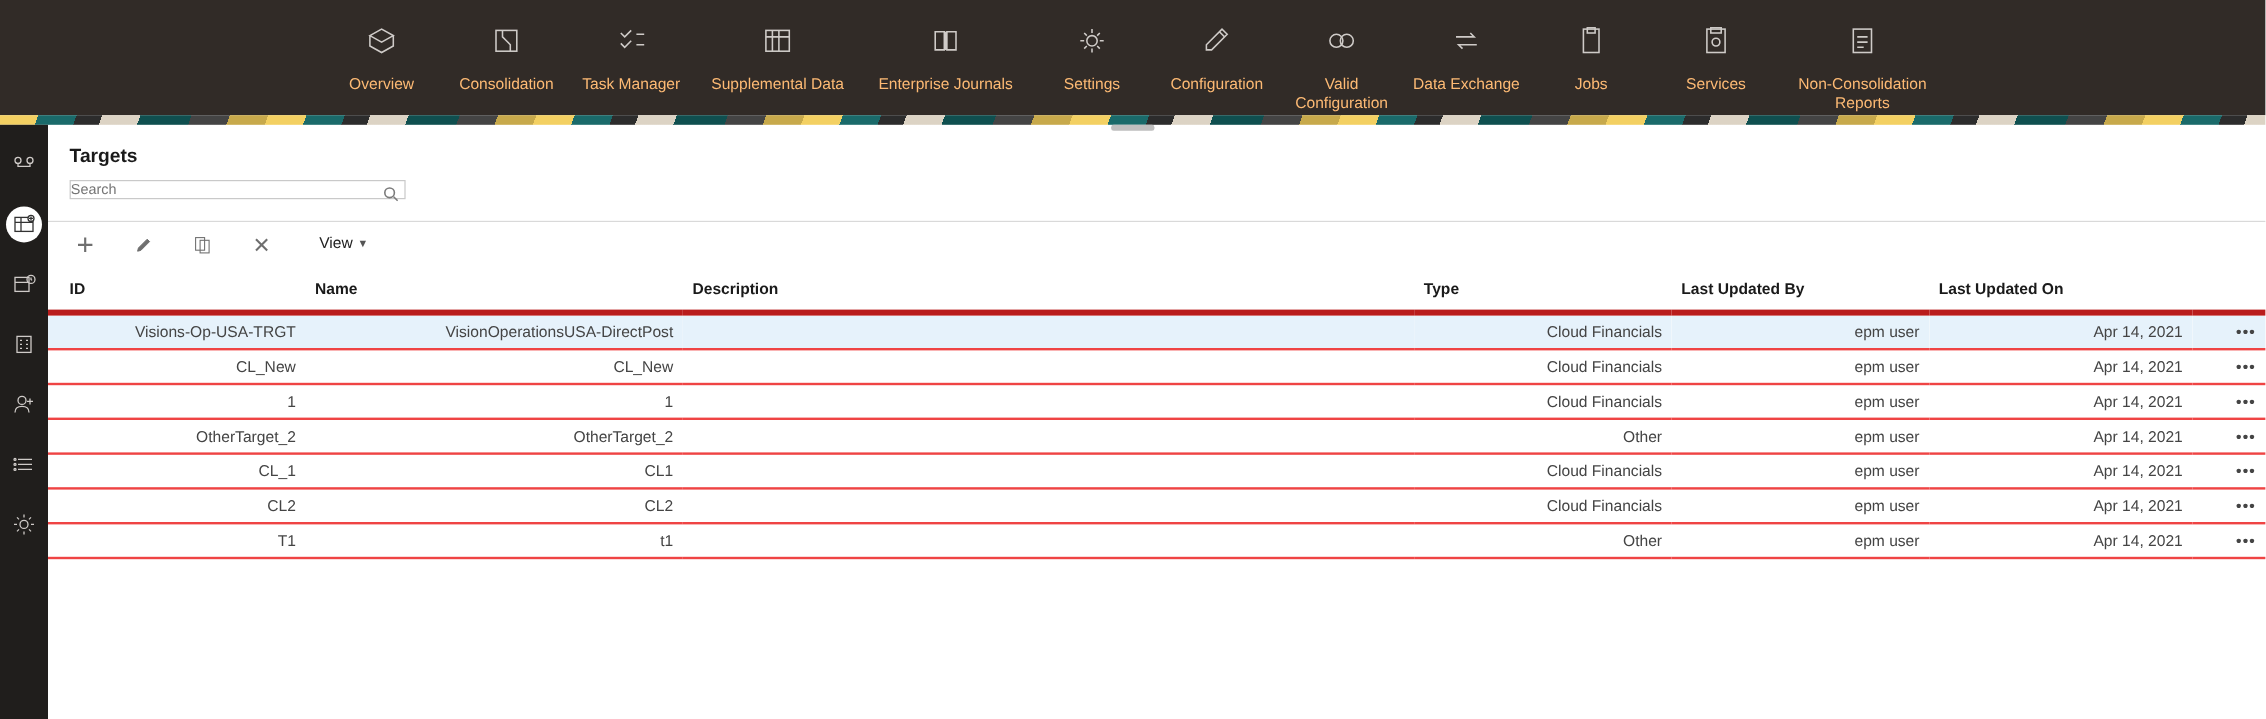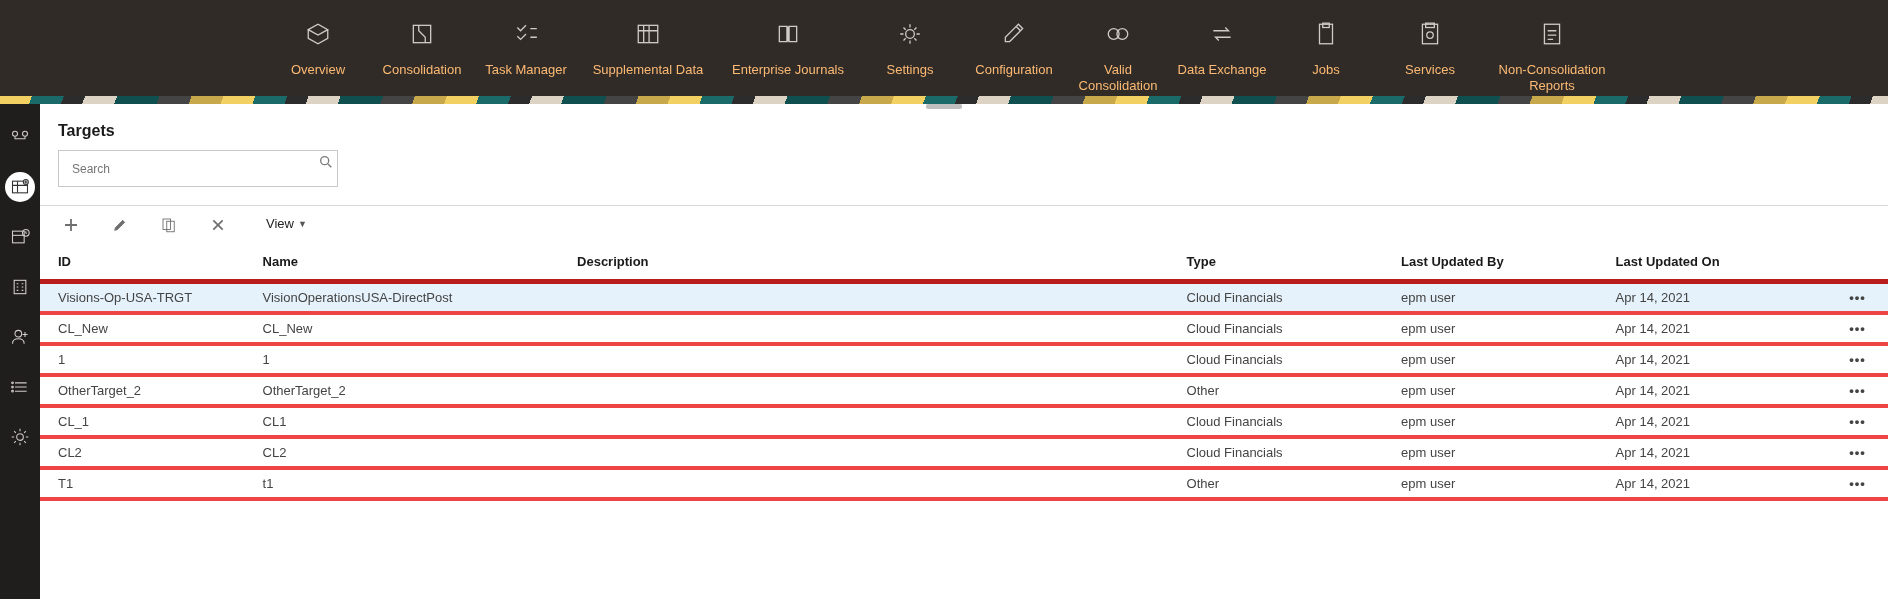--- a/index.html
+++ b/index.html
@@ -86,23 +86,23 @@
   }
   .searchwrap {
     padding: 0 18px 12px 18px;
   }
   .searchbox {
     width: 280px;
     position: relative;
   }
   .searchbox input {
     width: 100%;
-    height: 37px;
+    height: 16px;
     border: 1px solid #c9c9c9;
-    padding: 0 24px 0 13px;
+    padding: 0 24px 0 0;
     font-size: 12px;
     color: #777;
   }
   .searchbox .sicon {
     position: absolute; right: 4px; top: 4px;
     width: 16px; height: 16px;
   }
   .rule { border-top: 1px solid #d9d9d9; margin: 6px 0 0 0; }
 
   .toolbar {
@@ -134,26 +134,27 @@
     text-align: left;
     font-weight: 700;
     font-size: 13px;
     color: #1a1a1a;
     padding: 10px 8px;
     border-bottom: 5px solid #b91c1c;
     background: #fff;
   }
   table.grid td {
     padding: 6px 8px;
-    border-bottom: 4px solid #ef4444;
+    border-bottom: 2px solid #ef4444;
     font-size: 13px;
     color: #444;
     white-space: nowrap;
     overflow: hidden;
     text-overflow: ellipsis;
+    text-align: right;
   }
   table.grid tbody tr.selected { background: #e6f2fb; }
   .linkcell { color: #2a6496; cursor: pointer; }
   .actcell { text-align: center; color: #8a8a8a; cursor: pointer; letter-spacing: 1px; font-weight: 700; }
 
   .col-id    { width: 176px; padding-left: 18px !important; }
   .col-name  { width: 258px; }
   .col-desc  { width: 500px; }
   .col-type  { width: 176px; }
   .col-by    { width: 176px; }
@@ -225,21 +226,21 @@
         </div>
         <span>Configuration</span>
       </div>
       <div class="topnav-item">
         <div class="topnav-icon">
           <svg viewBox="0 0 24 24" width="26" height="26">
             <circle cx="8" cy="12" r="5"></circle>
             <circle cx="16" cy="12" r="5"></circle>
           </svg>
         </div>
-        <span>Valid Consolidation</span>
+        <span>Valid Configuration</span>
       </div>
       <div class="topnav-item">
         <div class="topnav-icon">
           <svg viewBox="0 0 24 24" width="26" height="26">
             <path d="M4 9h14l-3-3M20 15H6l3 3"></path>
           </svg>
         </div>
         <span>Data Exchange</span>
       </div>
       <div class="topnav-item">

